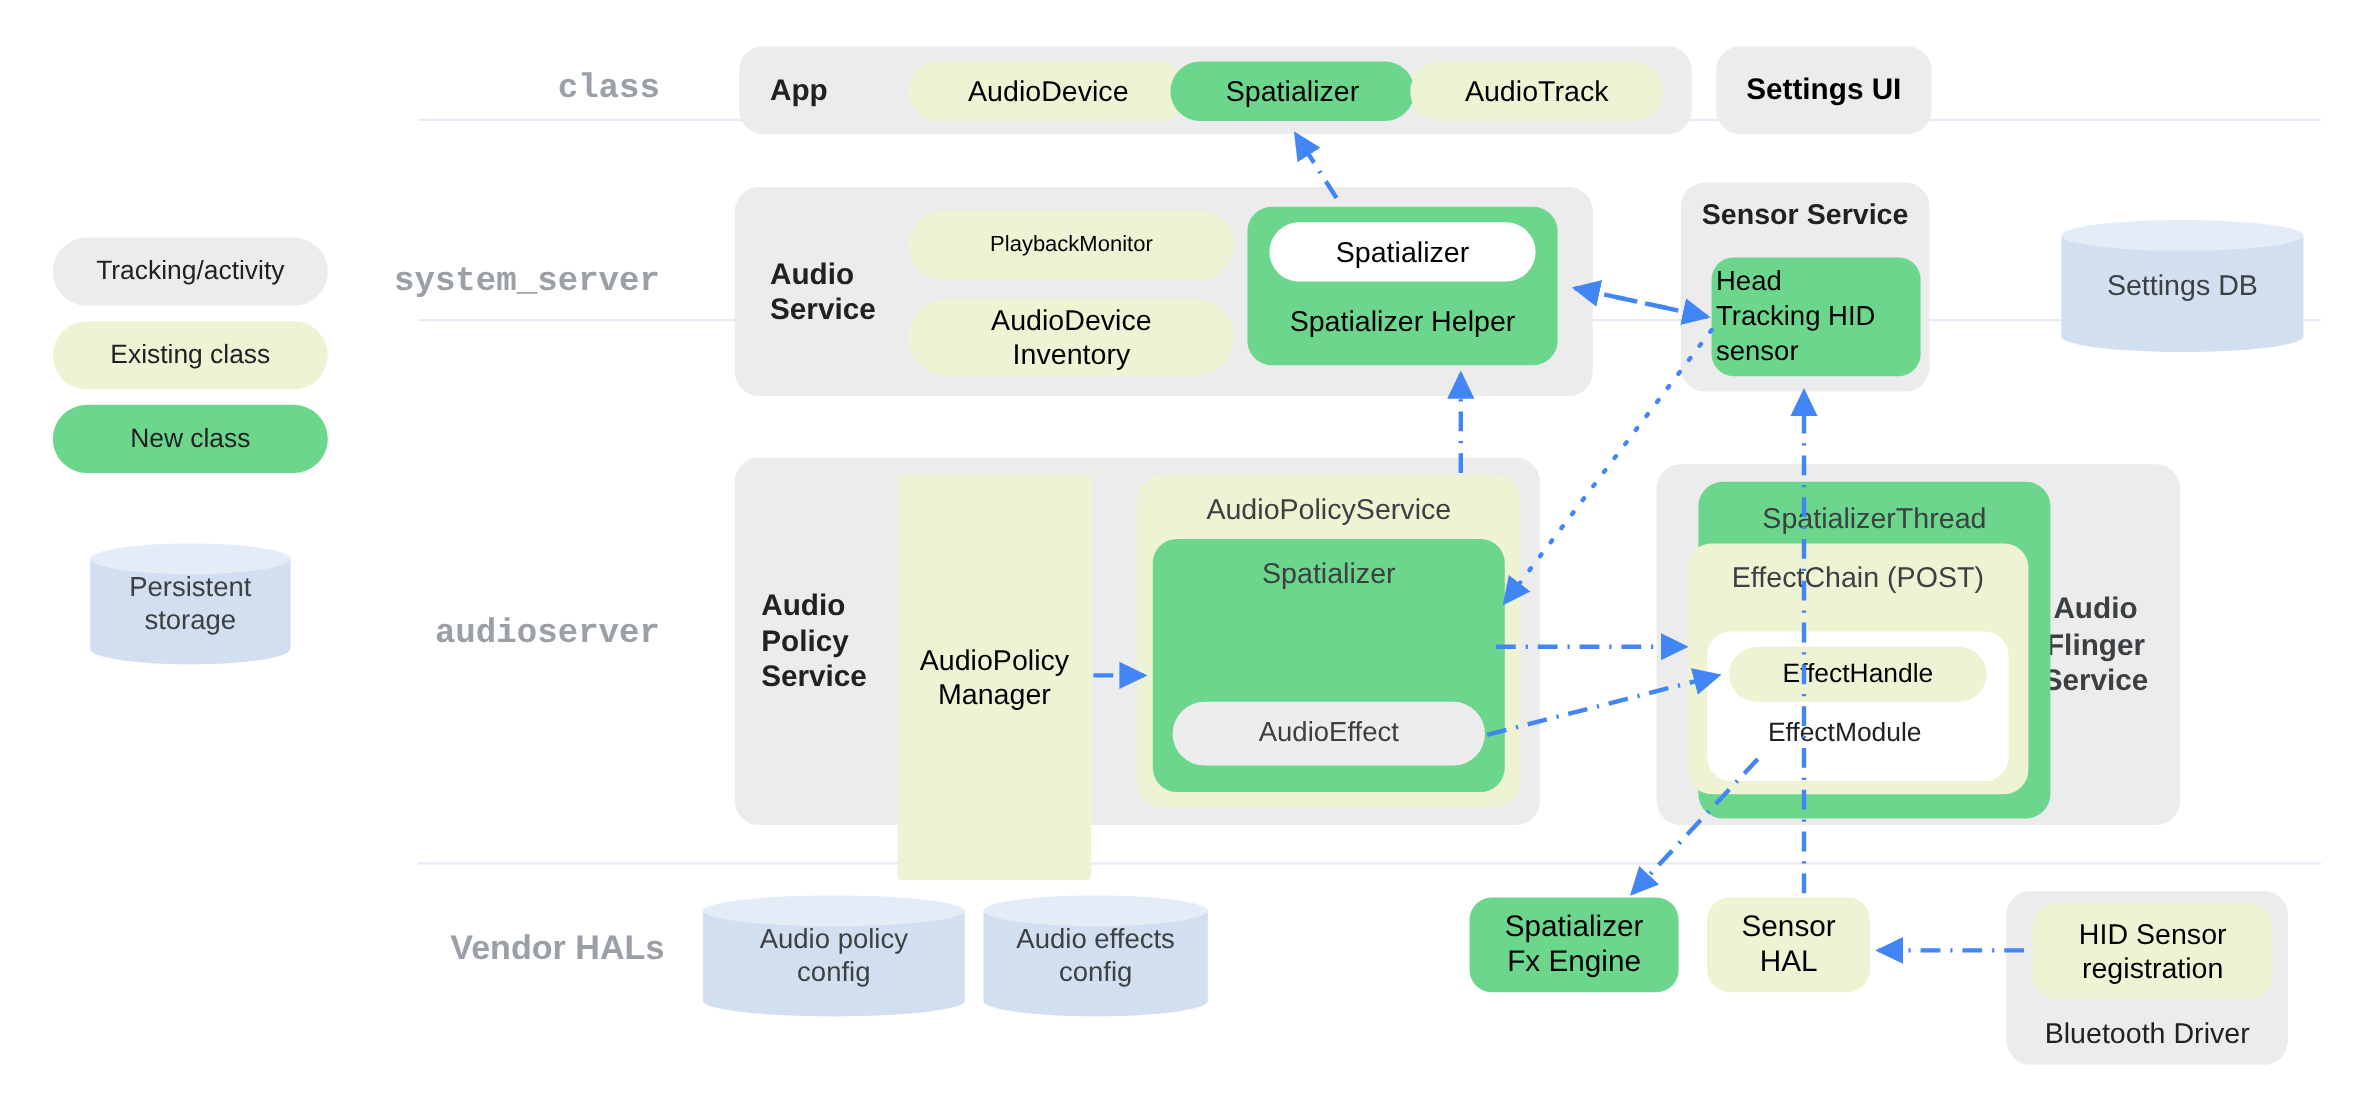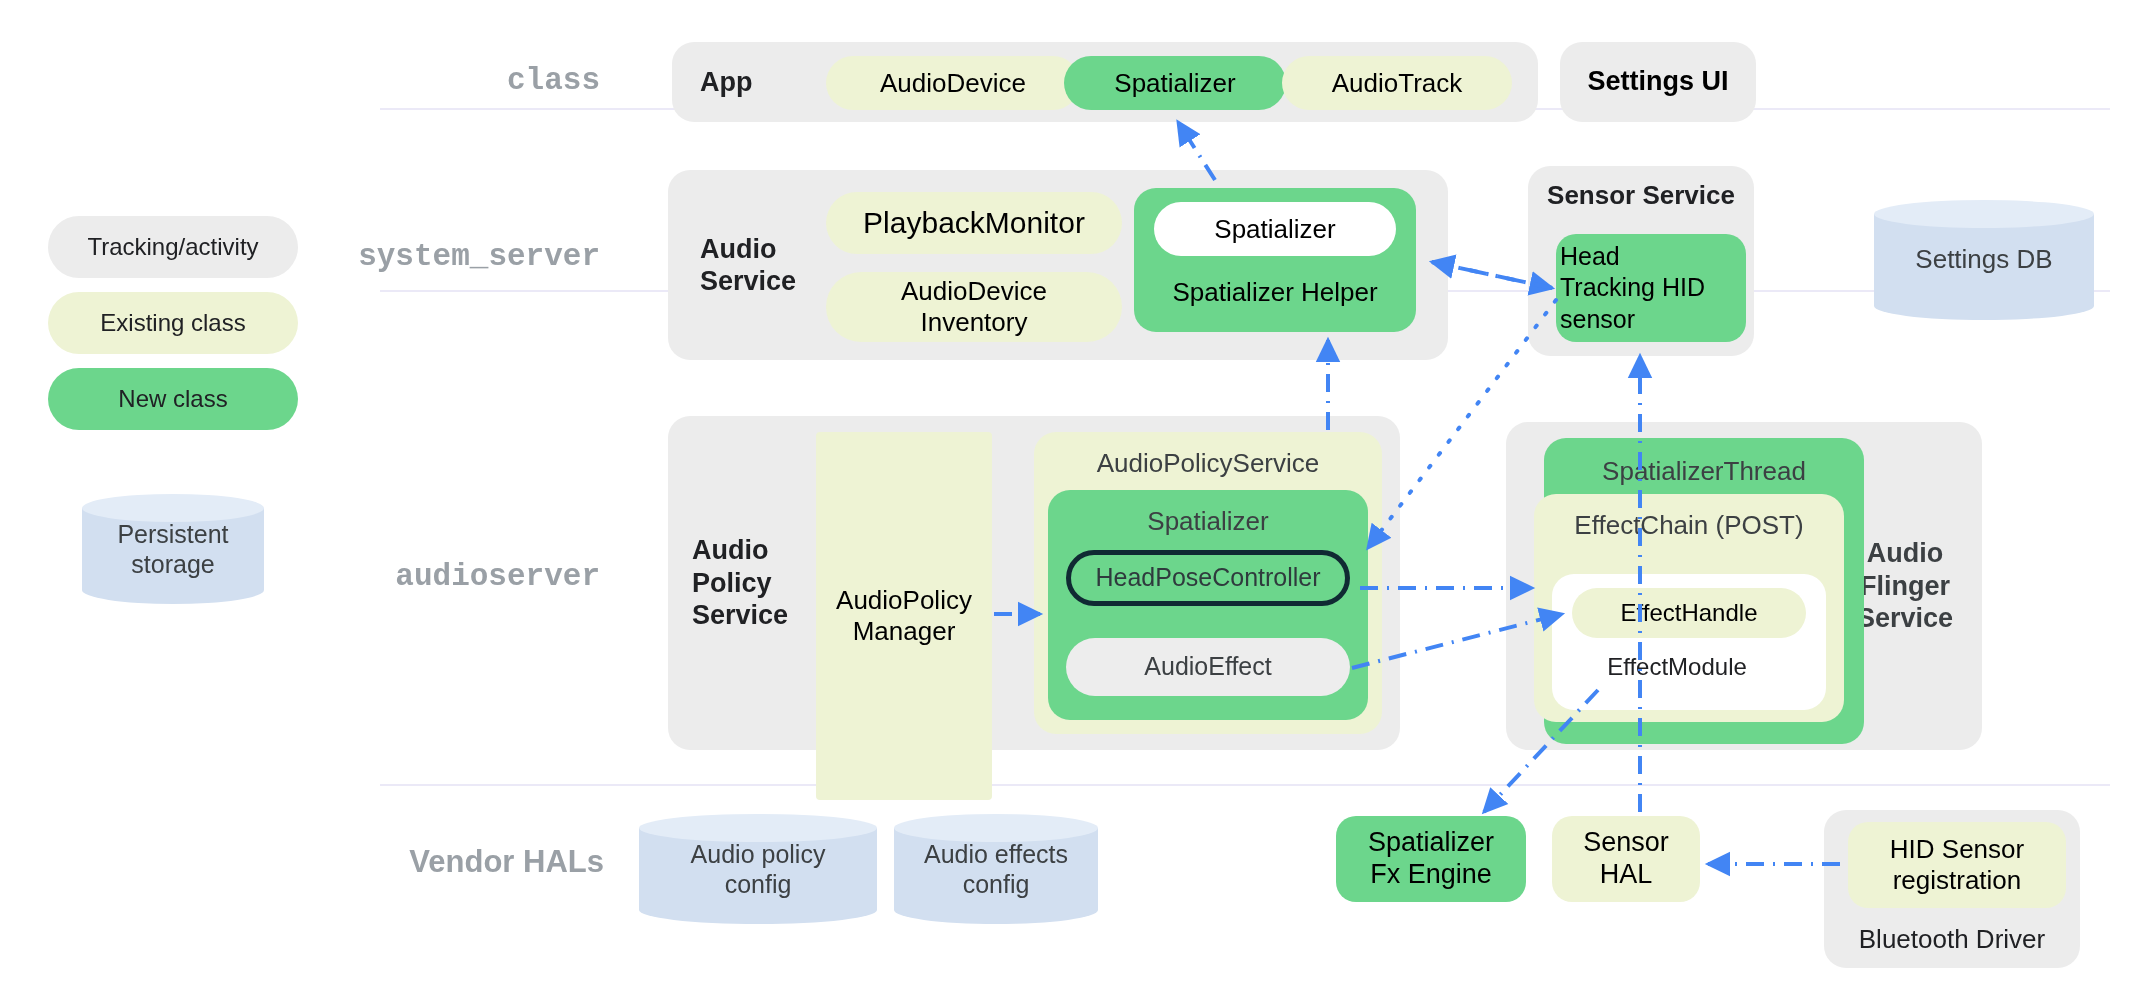--- a/index.html
+++ b/index.html
@@ -138,21 +138,21 @@
   </div>
 
   <div class="abs grey" style="left:668px;top:170px;width:780px;height:190px;border-radius:22px;"></div>
   <div class="grp-label" style="left:700px;top:170px;width:150px;height:190px;font-size:27px;">
     <div>
       <div>Audio</div>
       <div>Service</div>
     </div>
   </div>
 
-  <div class="pill lime abs" style="left:826px;top:192px;width:296px;height:62px;font-size:30px;">
+  <div class="pill lime abs" style="left:826px;top:192px;width:296px;height:62px;font-size:20px;">
     <span>PlaybackMonitor</span>
   </div>
   <div class="pill lime abs" style="left:826px;top:272px;width:296px;height:70px;font-size:26px;">
     <div>
       <div>AudioDevice</div>
       <div>Inventory</div>
     </div>
   </div>
 
   <div class="abs green" style="left:1134px;top:188px;width:282px;height:144px;border-radius:22px;">
@@ -204,23 +204,20 @@
   <div class="abs lime" style="left:1034px;top:432px;width:348px;height:302px;border-radius:22px;"></div>
   <div class="box-title" style="left:1034px;top:448px;width:348px;font-size:26px;">
     <span>AudioPolicyService</span>
   </div>
 
   <div class="abs green" style="left:1048px;top:490px;width:320px;height:230px;border-radius:22px;"></div>
   <div class="box-title" style="left:1048px;top:506px;width:320px;font-size:26px;">
     <span>Spatializer</span>
   </div>
 
-  <div class="pill abs" style="left:1066px;top:550px;width:284px;height:56px;border:5px solid #102a33;background:#6cd68c;font-size:25px;color:#2f3a3d;">
-    <span>HeadPoseController</span>
-  </div>
 
   <div class="pill abs" style="left:1066px;top:638px;width:284px;height:58px;background:#ededed;font-size:25px;color:#3c4043;">
     <span>AudioEffect</span>
   </div>
 
   <div class="abs grey" style="left:1506px;top:422px;width:476px;height:328px;border-radius:22px;"></div>
   <div class="grp-label center" style="left:1840px;top:422px;width:130px;height:328px;font-size:27px;color:#3c4043;">
     <div>
       <div>Audio</div>
       <div>Flinger</div>

